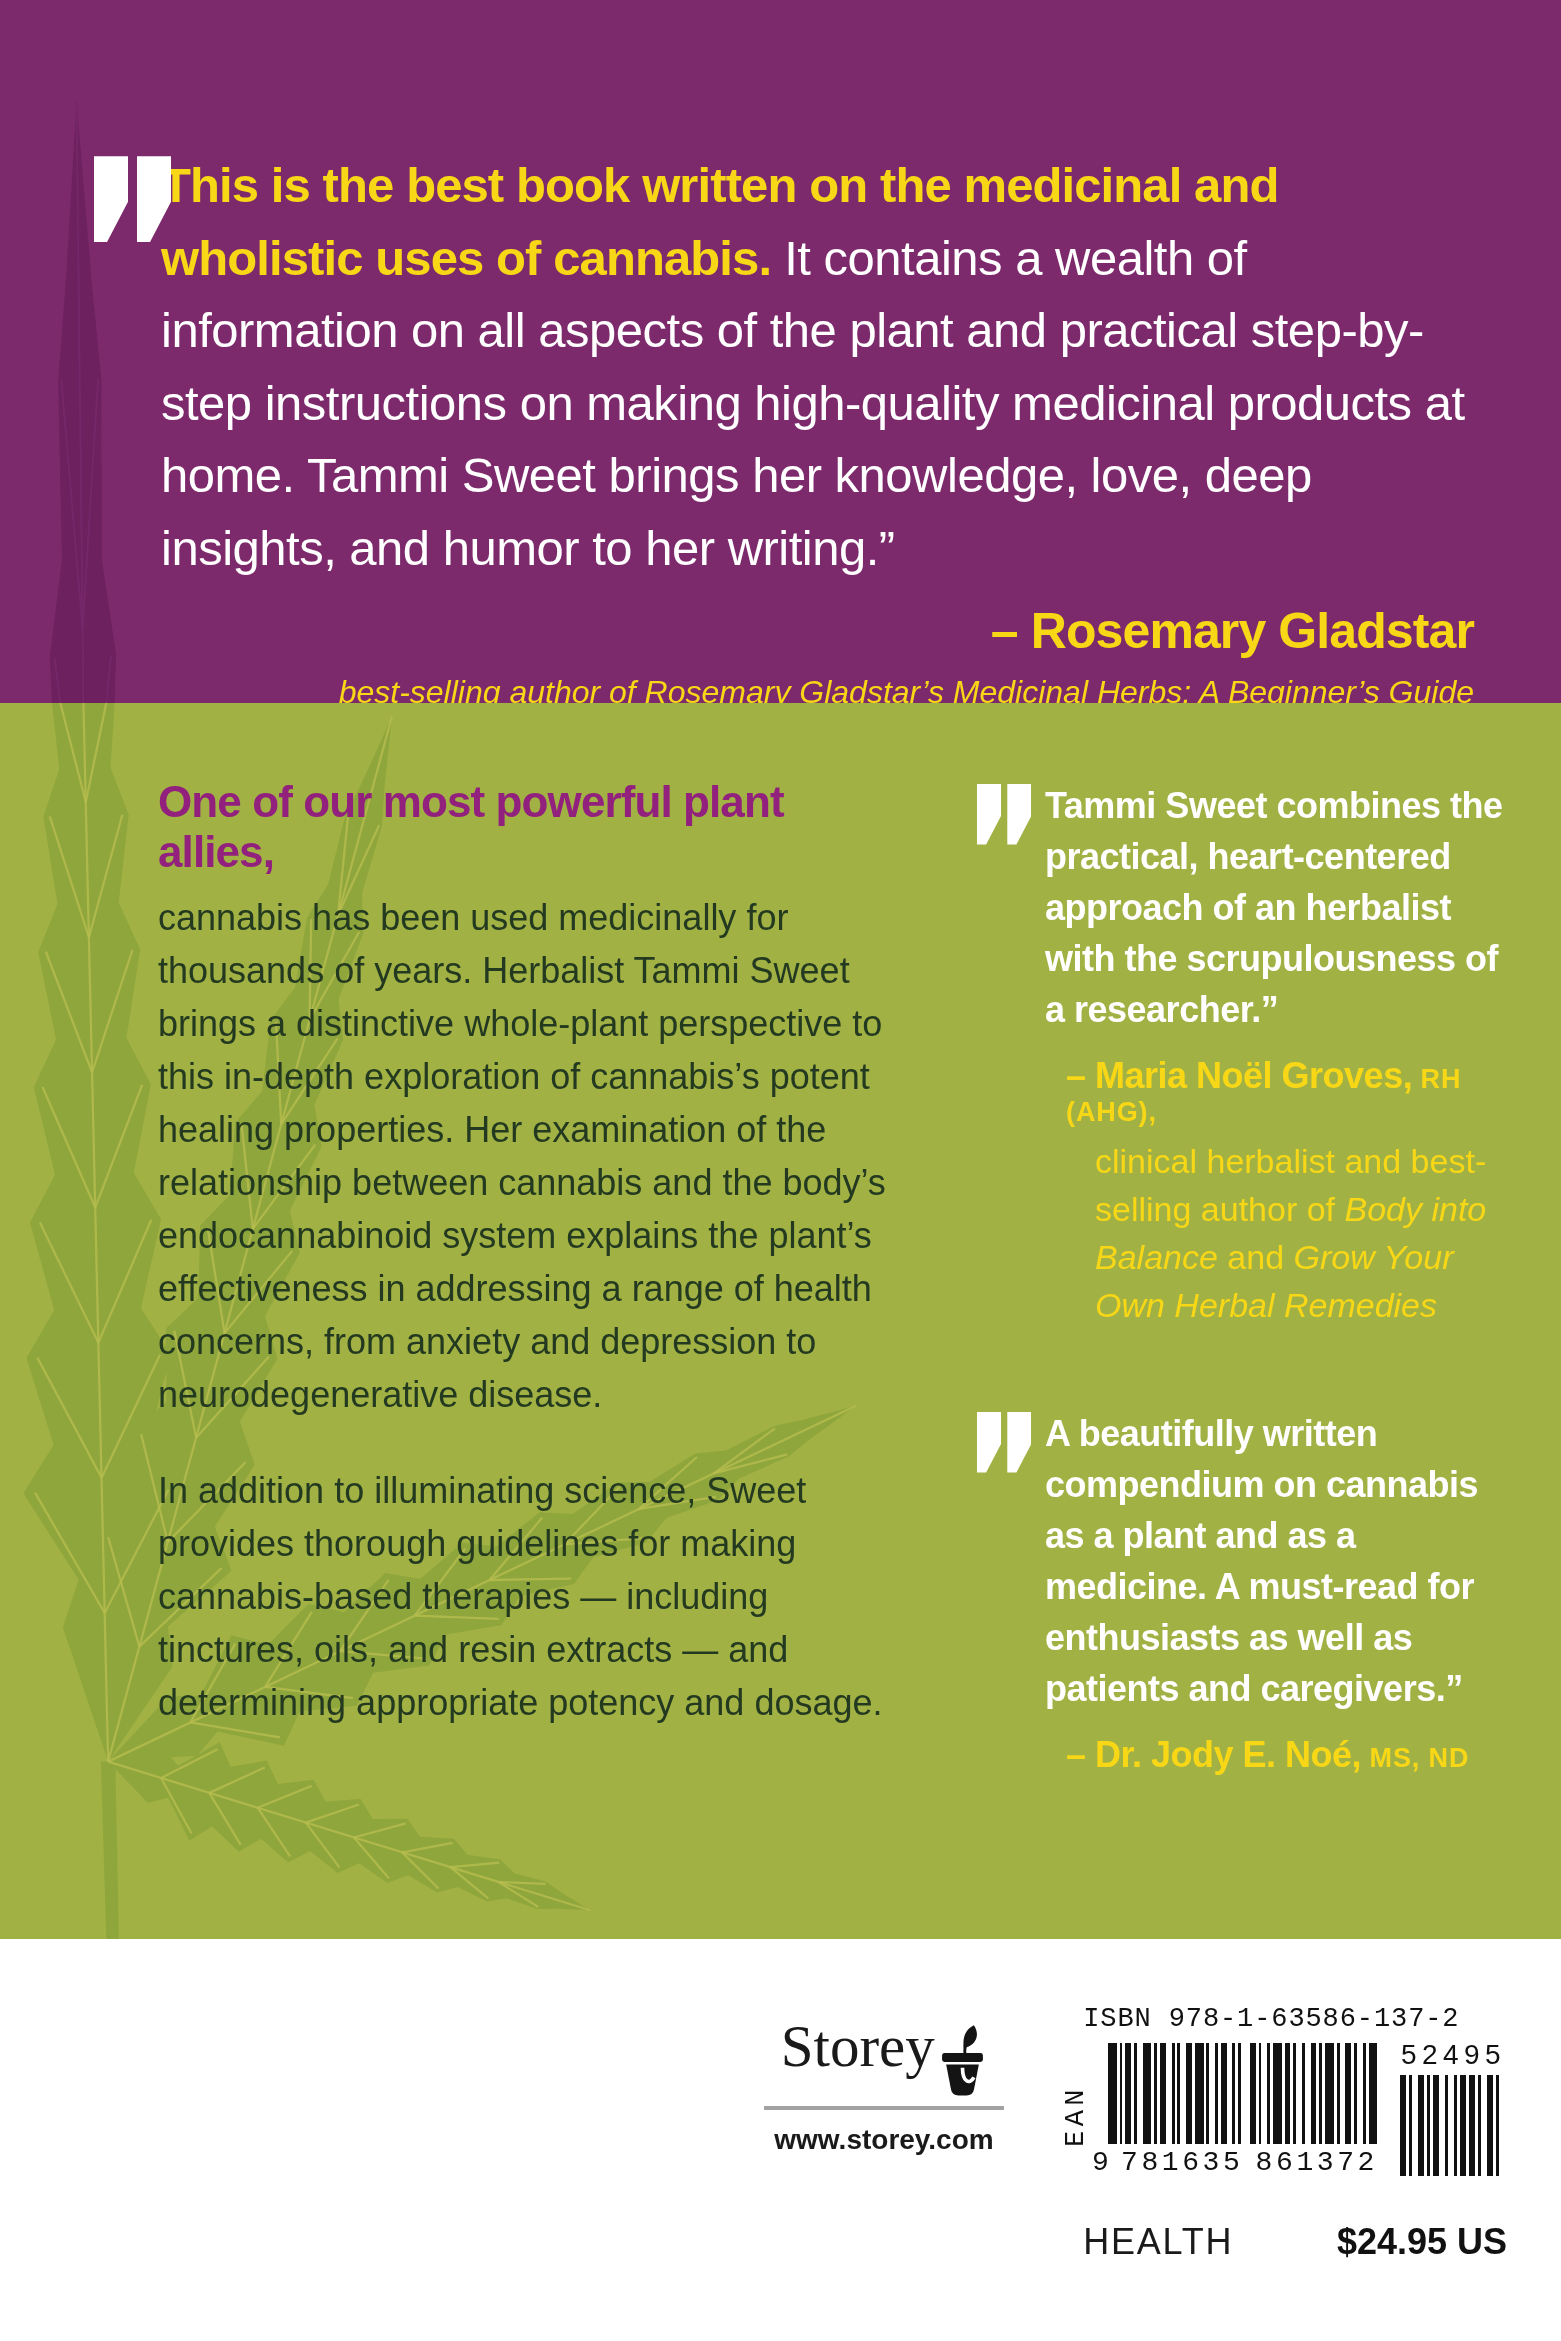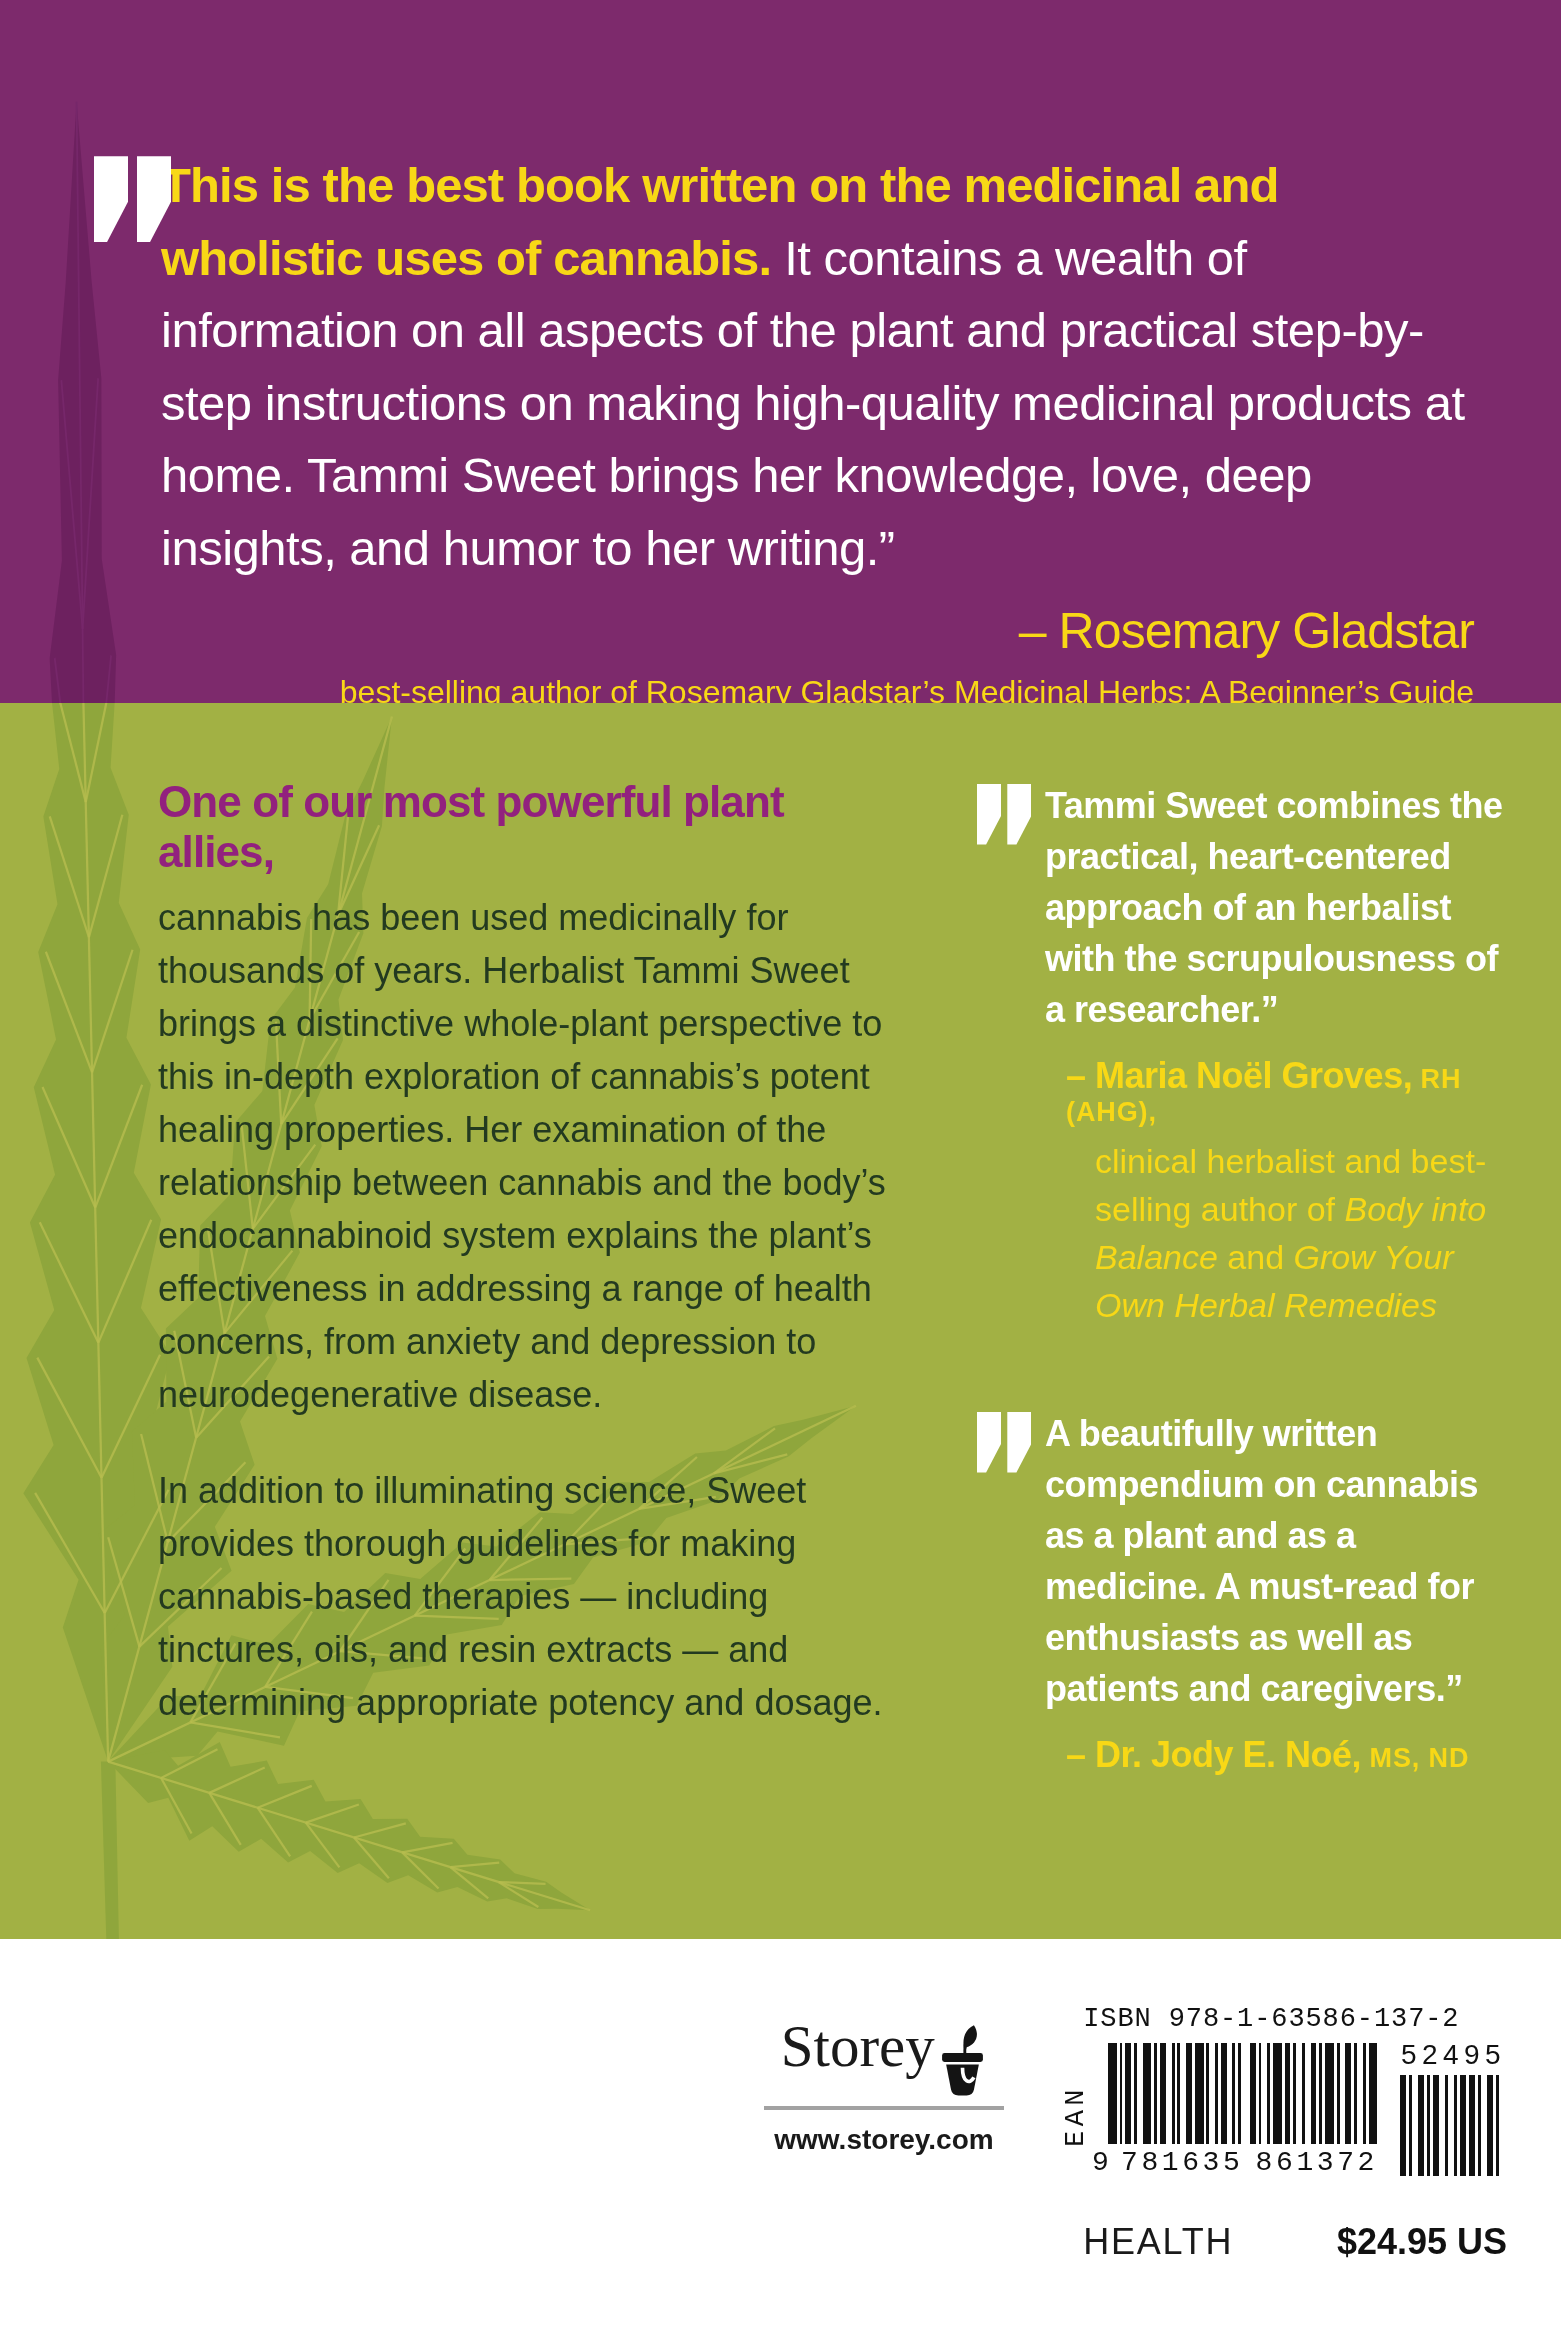--- a/index.html
+++ b/index.html
@@ -27,22 +27,22 @@
   .qmark-sm i{width:24px;height:61px;margin-right:6.3px;}
 
   
   .tq-wrap{position:absolute;left:94px;top:149px;width:1380px;}
   .tq-mark{position:absolute;left:0;top:7.2px;}
   .tq-text{margin:0 0 0 67px;width:1315px;font-size:49px;line-height:1.48;}
   .tq-text .hl{color:#f8d816;font-weight:bold;letter-spacing:-0.9px;}
   .tq-text .bd{color:#ffffff;font-weight:400;letter-spacing:-0.5px;}
   .tq-attr{margin-top:18px;text-align:right;padding-right:0;}
   .tq-attr{width:1380px;}
-  .tq-name{color:#f8d816;font-weight:normal;font-size:50px;letter-spacing:-0.9px;}
-  .tq-credit{margin-top:14.4px;color:#f8d816;font-size:32px;letter-spacing:0;}
+  .tq-name{color:#f8d816;font-weight:bold;font-size:50px;letter-spacing:-0.9px;}
+  .tq-credit{margin-top:14.4px;color:#f8d816;font-style:italic;font-size:32px;letter-spacing:0;}
 
   
   .col-left{position:absolute;left:158px;top:74px;width:750px;}
   .leadin{color:#92217e;font-weight:bold;font-size:44px;letter-spacing:-0.9px;margin:0;}
   .col-left p.body{margin:14.4px 0 0 0;color:#233a20;font-size:36px;line-height:53px;font-weight:400;}
   .col-left p.body + p.body{margin-top:43px;}
 
   .col-right{position:absolute;left:977px;top:77px;width:527px;}
   .mq{position:relative;padding-left:68px;}
   .mq + .mq{margin-top:79px;}

